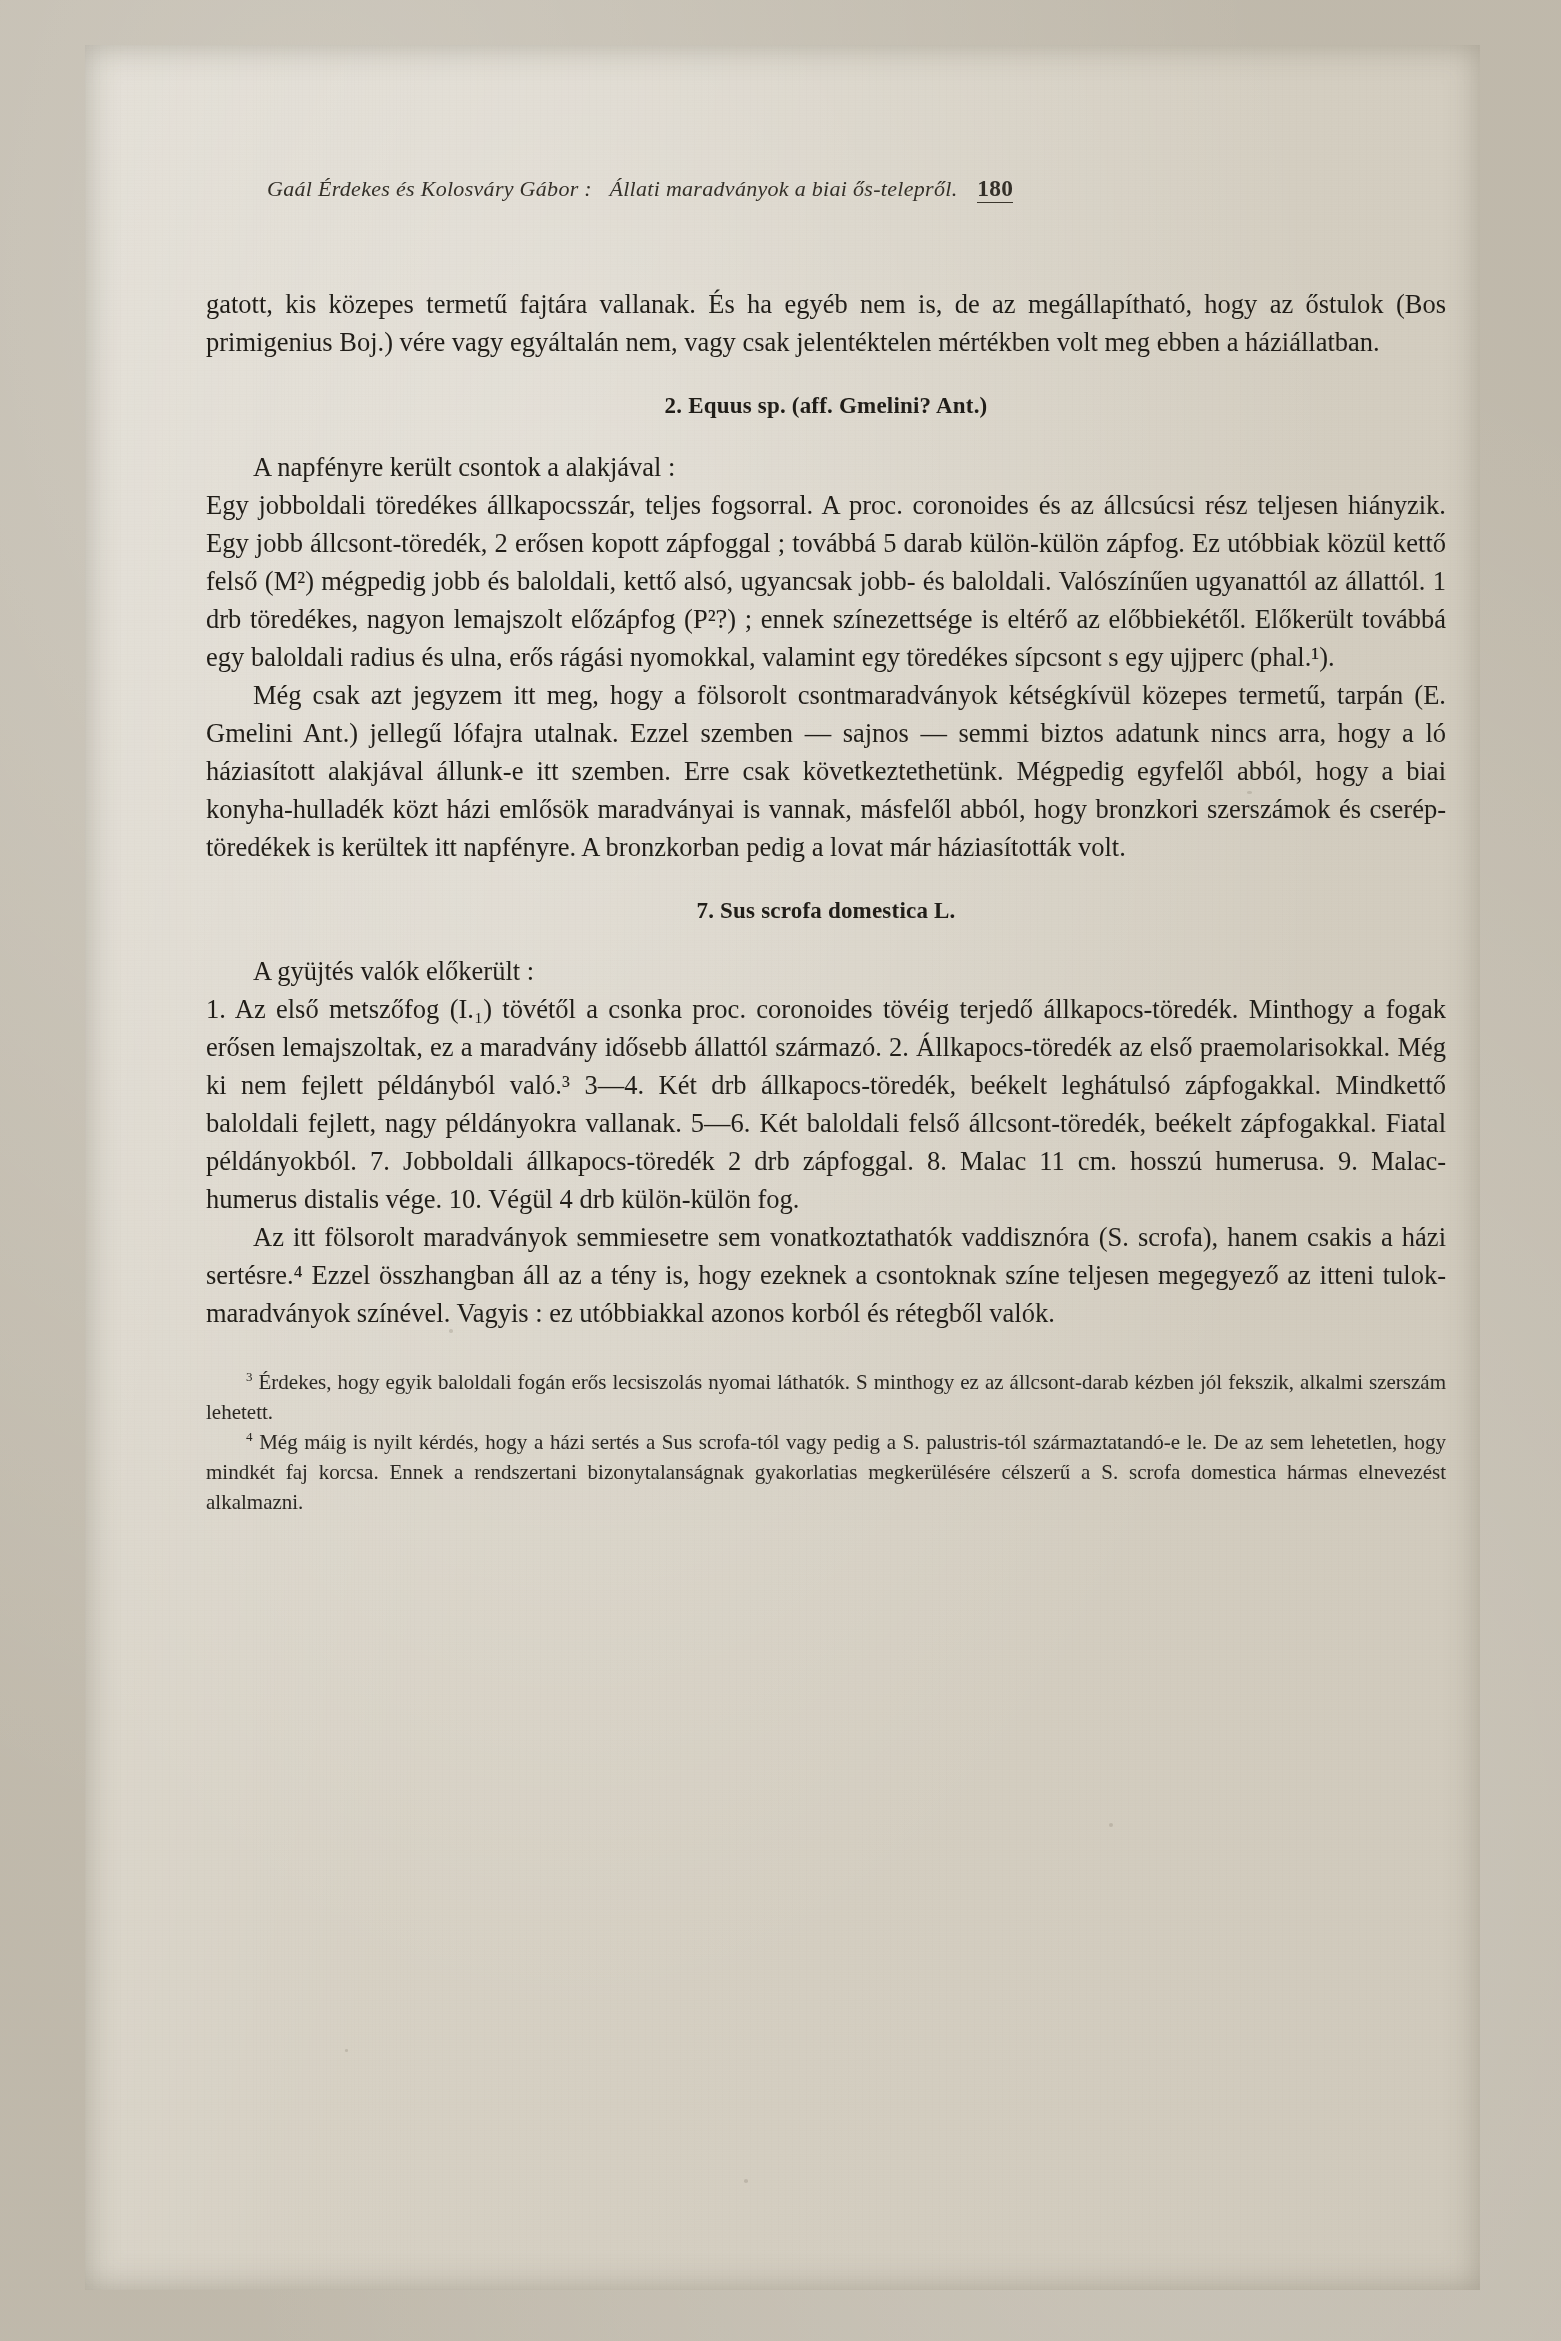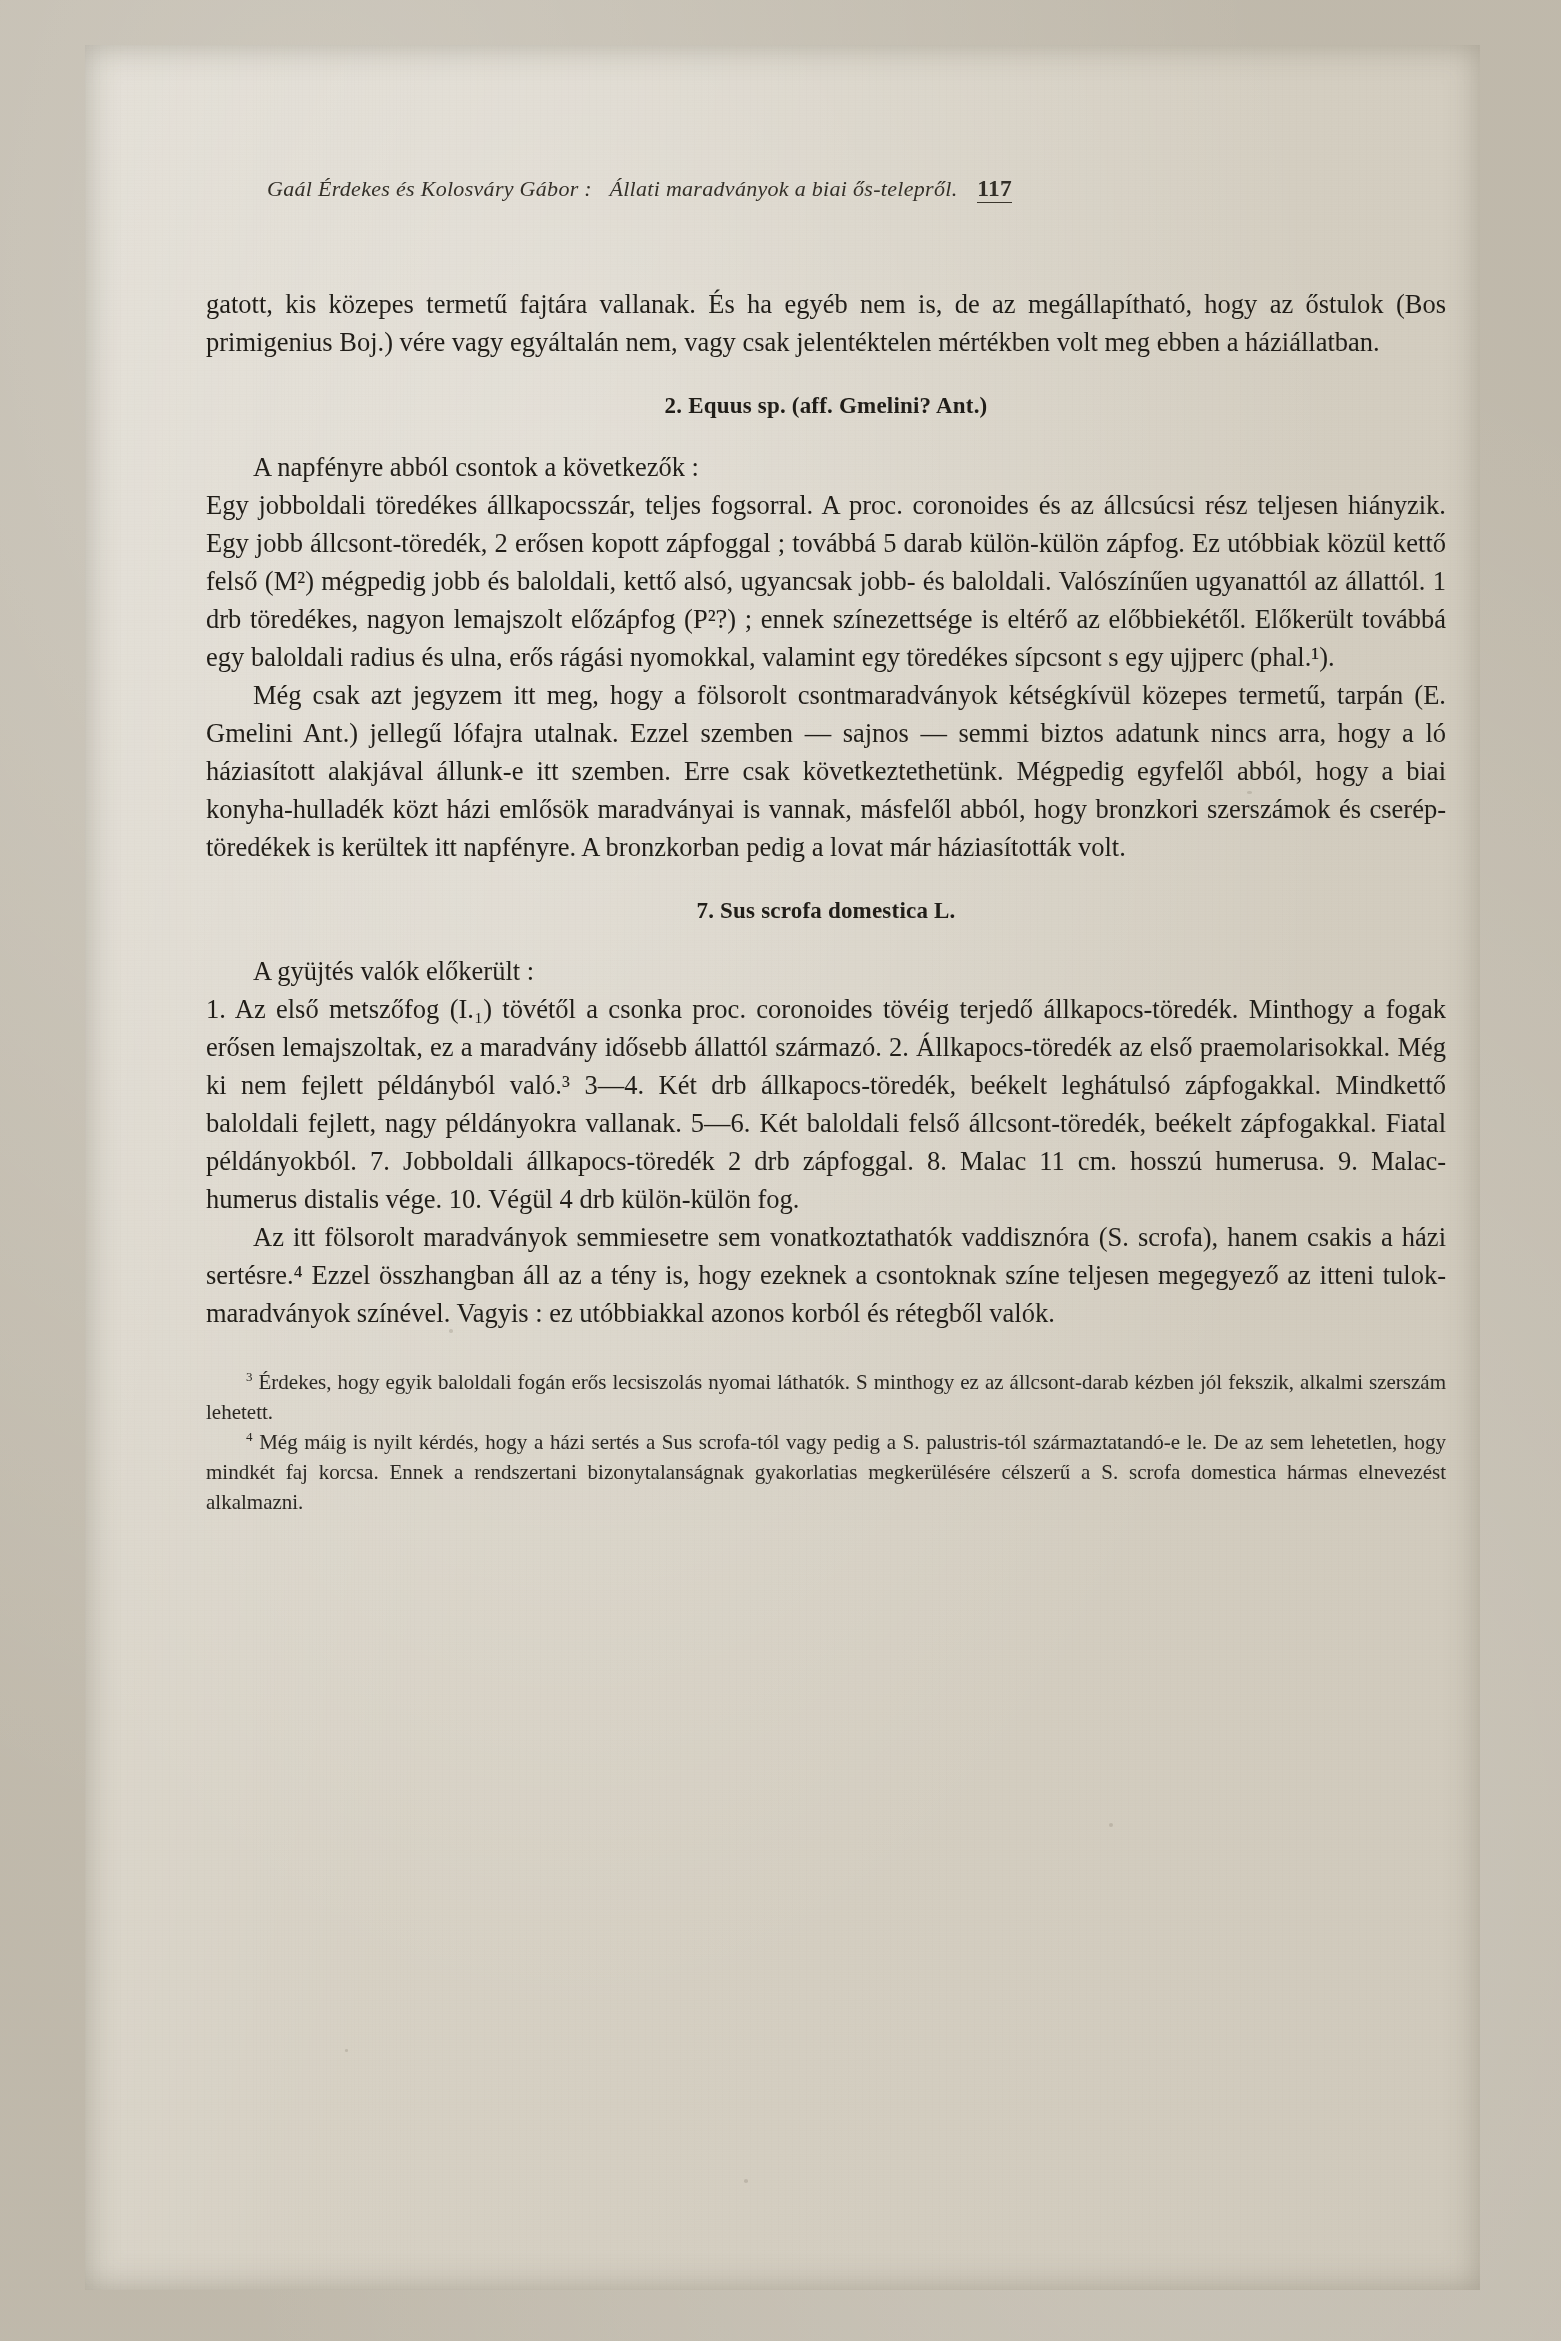--- a/index.html
+++ b/index.html
@@ -134,30 +134,30 @@
     <div class="speck" style="left:1024px;top:1778px;width:4.3px;height:4.3px;"></div>
     <div class="speck" style="left:260px;top:2004px;width:2.6px;height:2.6px;"></div>
     <div class="speck" style="left:659px;top:2134px;width:4.3px;height:3.5px;"></div>
 
     <div class="content">
 
       <div class="runhead">
         <span class="bold-part">Gaál Érdekes és Kolosváry Gábor :</span>
         &nbsp;
         <span>Állati maradványok a biai ős-telepről.</span>
-        <span class="pageno runhead-underline">117</span>
+        <span class="pageno runhead-underline">180</span>
       </div>
 
       <div class="body-col">
 
         <p>gatott, kis közepes termetű fajtára vallanak. És ha egyéb nem is, de az megállapítható, hogy az őstulok (Bos primigenius Boj.) vére vagy egyáltalán nem, vagy csak jelentéktelen mértékben volt meg ebben a háziállatban.</p>
 
         <div class="heading">2. Equus sp. (aff. Gmelini? Ant.)</div>
 
-        <p class="indent">A napfényre abból csontok a következők :</p>
+        <p class="indent">A napfényre került csontok a alakjával :</p>
         <p>Egy jobboldali töredékes állkapocsszár, teljes fogsorral. A proc. coronoides és az állcsúcsi rész teljesen hiányzik. Egy jobb állcsont-töredék, 2 erősen kopott zápfoggal ; továbbá 5 darab külön-külön zápfog. Ez utóbbiak közül kettő felső (M²) mégpedig jobb és baloldali, kettő alsó, ugyancsak jobb- és baloldali. Valószínűen ugyanattól az állattól. 1 drb töredékes, nagyon lemajszolt előzápfog (P²?) ; ennek színezettsége is eltérő az előbbiekétől. Előkerült továbbá egy baloldali radius és ulna, erős rágási nyomokkal, valamint egy töredékes sípcsont s egy ujjperc (phal.¹).</p>
         <p class="indent">Még csak azt jegyzem itt meg, hogy a fölsorolt csontmaradványok kétségkívül közepes termetű, tarpán (E. Gmelini Ant.) jellegű lófajra utalnak. Ezzel szemben — sajnos — semmi biztos adatunk nincs arra, hogy a ló háziasított alakjával állunk-e itt szemben. Erre csak következtethetünk. Mégpedig egyfelől abból, hogy a biai konyha-hulladék közt házi emlősök maradványai is vannak, másfelől abból, hogy bronzkori szerszámok és cserép-töredékek is kerültek itt napfényre. A bronzkorban pedig a lovat már háziasították volt.</p>
 
         <div class="heading">7. Sus scrofa domestica L.</div>
 
         <p class="indent">A gyüjtés valók előkerült :</p>
         <p>1. Az első metszőfog (I.₁) tövétől a csonka proc. coronoides tövéig terjedő állkapocs-töredék. Minthogy a fogak erősen lemajszoltak, ez a maradvány idősebb állattól származó. 2. Állkapocs-töredék az első praemolarisokkal. Még ki nem fejlett példányból való.³ 3—4. Két drb állkapocs-töredék, beékelt leghátulsó zápfogakkal. Mindkettő baloldali fejlett, nagy példányokra vallanak. 5—6. Két baloldali felső állcsont-töredék, beékelt zápfogakkal. Fiatal példányokból. 7. Jobboldali állkapocs-töredék 2 drb zápfoggal. 8. Malac 11 cm. hosszú humerusa. 9. Malac-humerus distalis vége. 10. Végül 4 drb külön-külön fog.</p>
         <p class="indent">Az itt fölsorolt maradványok semmiesetre sem vonatkoztathatók vaddisznóra (S. scrofa), hanem csakis a házi sertésre.⁴ Ezzel összhangban áll az a tény is, hogy ezeknek a csontoknak színe teljesen megegyező az itteni tulok-maradványok színével. Vagyis : ez utóbbiakkal azonos korból és rétegből valók.</p>
 
       </div>

